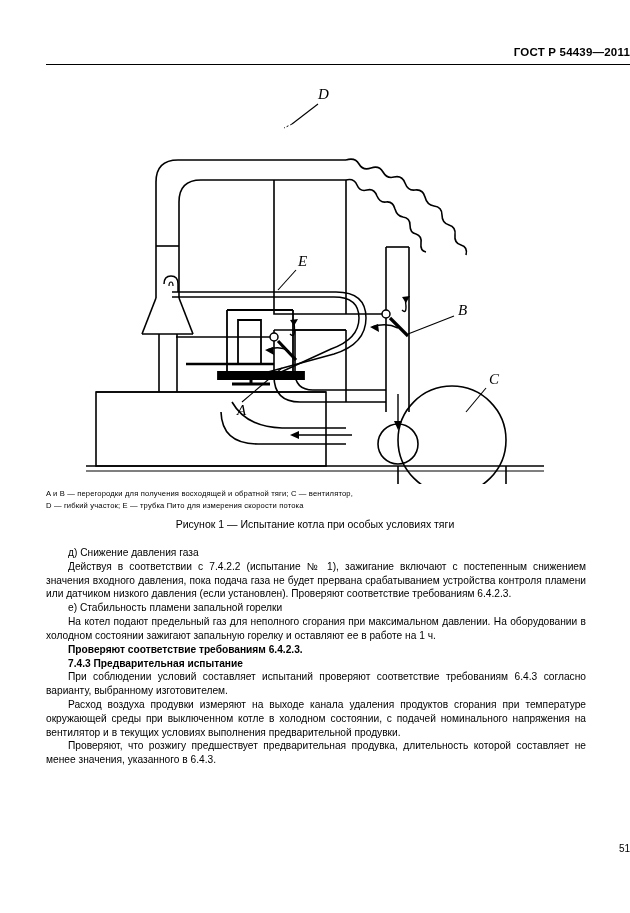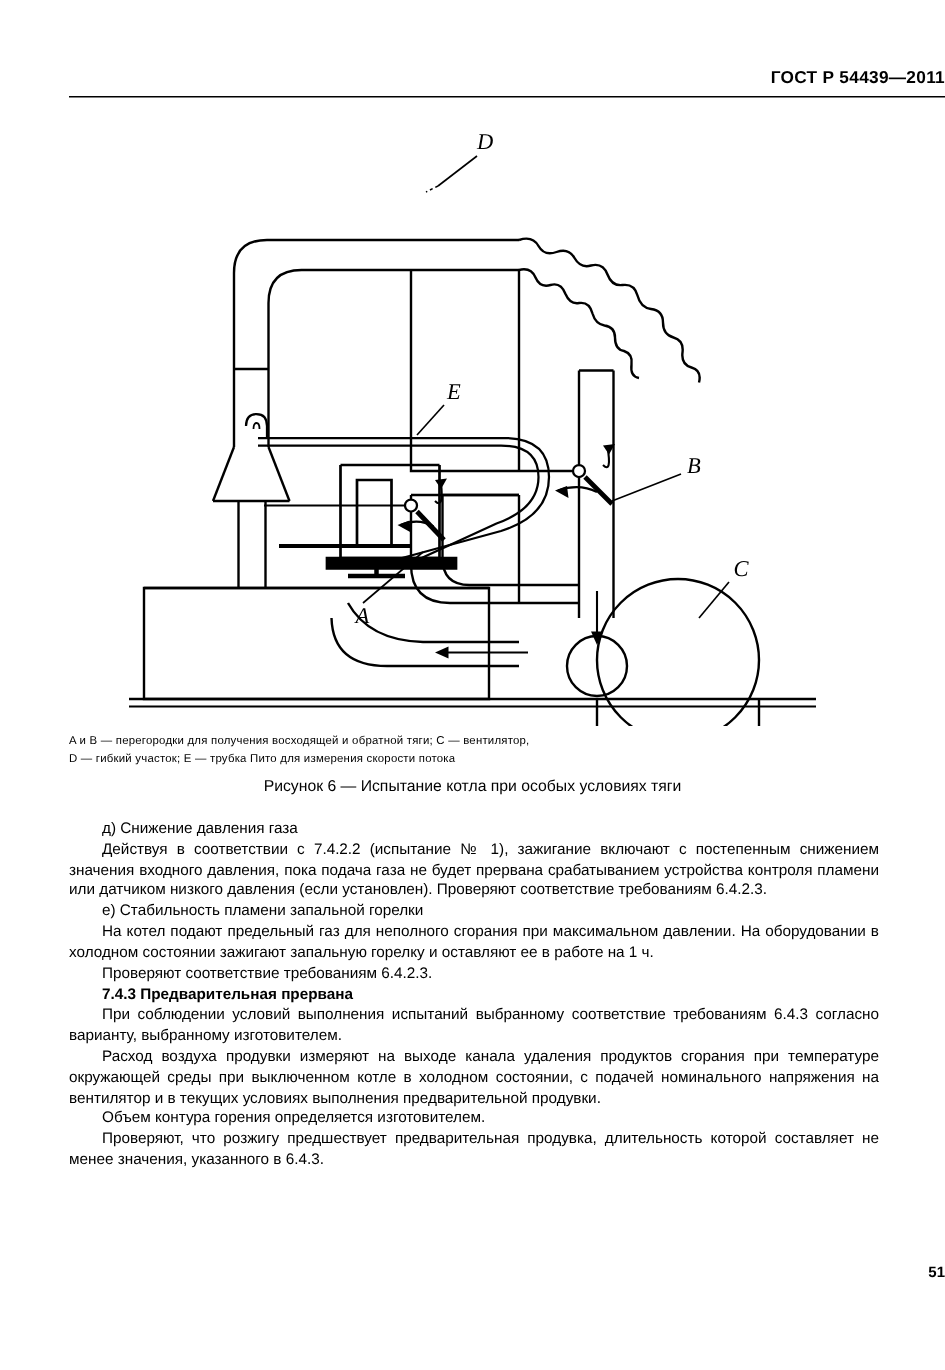--- a/index.html
+++ b/index.html
@@ -86,29 +86,29 @@
     margin: 0;
     text-align: justify;
     text-justify: inter-word;
   }
   .body-text p.ind { text-indent: 22px; }
   .body-text p.ital { text-indent: 22px; }
   .body-text p.hd {
     font-weight: bold;
     text-indent: 22px;
   }
-  .body-text p.nojust { text-align: left; }
+  .body-text p.nojust { text-align: left; font-weight: bold; }
 
   
   .page-number {
     position: absolute;
     bottom: 56px;
     right: 46px;
     font-size: 10px;
-    font-weight: bold;
+    font-weight: normal;
   }
 </style>
 </head>
 <body>
 
 <div class="page">
 
   <div class="std-header">ГОСТ Р 54439—2011</div>
   <div class="header-rule"></div>
 
@@ -257,30 +257,29 @@
         <path d="M 246 52 L 238 56" stroke-width="1" stroke-dasharray="2 2"></path>
       </g>
     </svg>
   </div>
 
   <div class="fig-legend">
     <div>A и B — перегородки для получения восходящей и обратной тяги;  C — вентилятор,</div>
     <div>D — гибкий участок; E —  трубка Пито для измерения скорости потока</div>
   </div>
 
-  <div class="fig-caption">Рисунок 6 — Испытание котла при особых условиях тяги</div>
+  <div class="fig-caption">Рисунок 1 — Испытание котла при особых условиях тяги</div>
 
   <div class="body-text">
       <p class="ital">д) Снижение давления газа</p>
       <p class="ind">Действуя в соответствии с 7.4.2.2 (испытание № 1), зажигание включают с постепенным снижением значения входного давления, пока подача газа не будет прервана срабатыванием устройства контроля пламени или датчиком низкого давления (если установлен). Проверяют соответствие требованиям  6.4.2.3.</p>
       <p class="ital">е) Стабильность пламени запальной горелки</p>
       <p class="ind">На котел подают предельный газ для неполного сгорания при максимальном давлении. На оборудовании в холодном состоянии зажигают запальную горелку и оставляют ее в работе на 1 ч.</p>
       <p class="ind nojust">Проверяют соответствие требованиям 6.4.2.3.</p>
-      <p class="hd nojust">7.4.3  Предварительная прервана</p>
-      <p class="ind">При соблюдении условий выполнения испытаний выбранному соответствие требованиям 6.4.3 согласно варианту, выбранному изготовителем.</p>
+      <p class="hd nojust">7.4.3  Предварительная испытание</p>
+      <p class="ind">При соблюдении условий составляет испытаний проверяют соответствие требованиям 6.4.3 согласно варианту, выбранному изготовителем.</p>
       <p class="ind">Расход воздуха продувки измеряют на выходе канала удаления продуктов сгорания при температуре окружающей среды при выключенном котле в холодном состоянии, с подачей номинального напряжения на вентилятор и в текущих условиях выполнения предварительной продувки.</p>
-      <p class="ind nojust">Объем контура горения определяется изготовителем.</p>
       <p class="ind">Проверяют, что розжигу предшествует предварительная продувка, длительность которой составляет не менее значения, указанного в 6.4.3.</p>
     </div>
 
   <div class="page-number">51</div>
 
 </div>
 
 </body></html>

